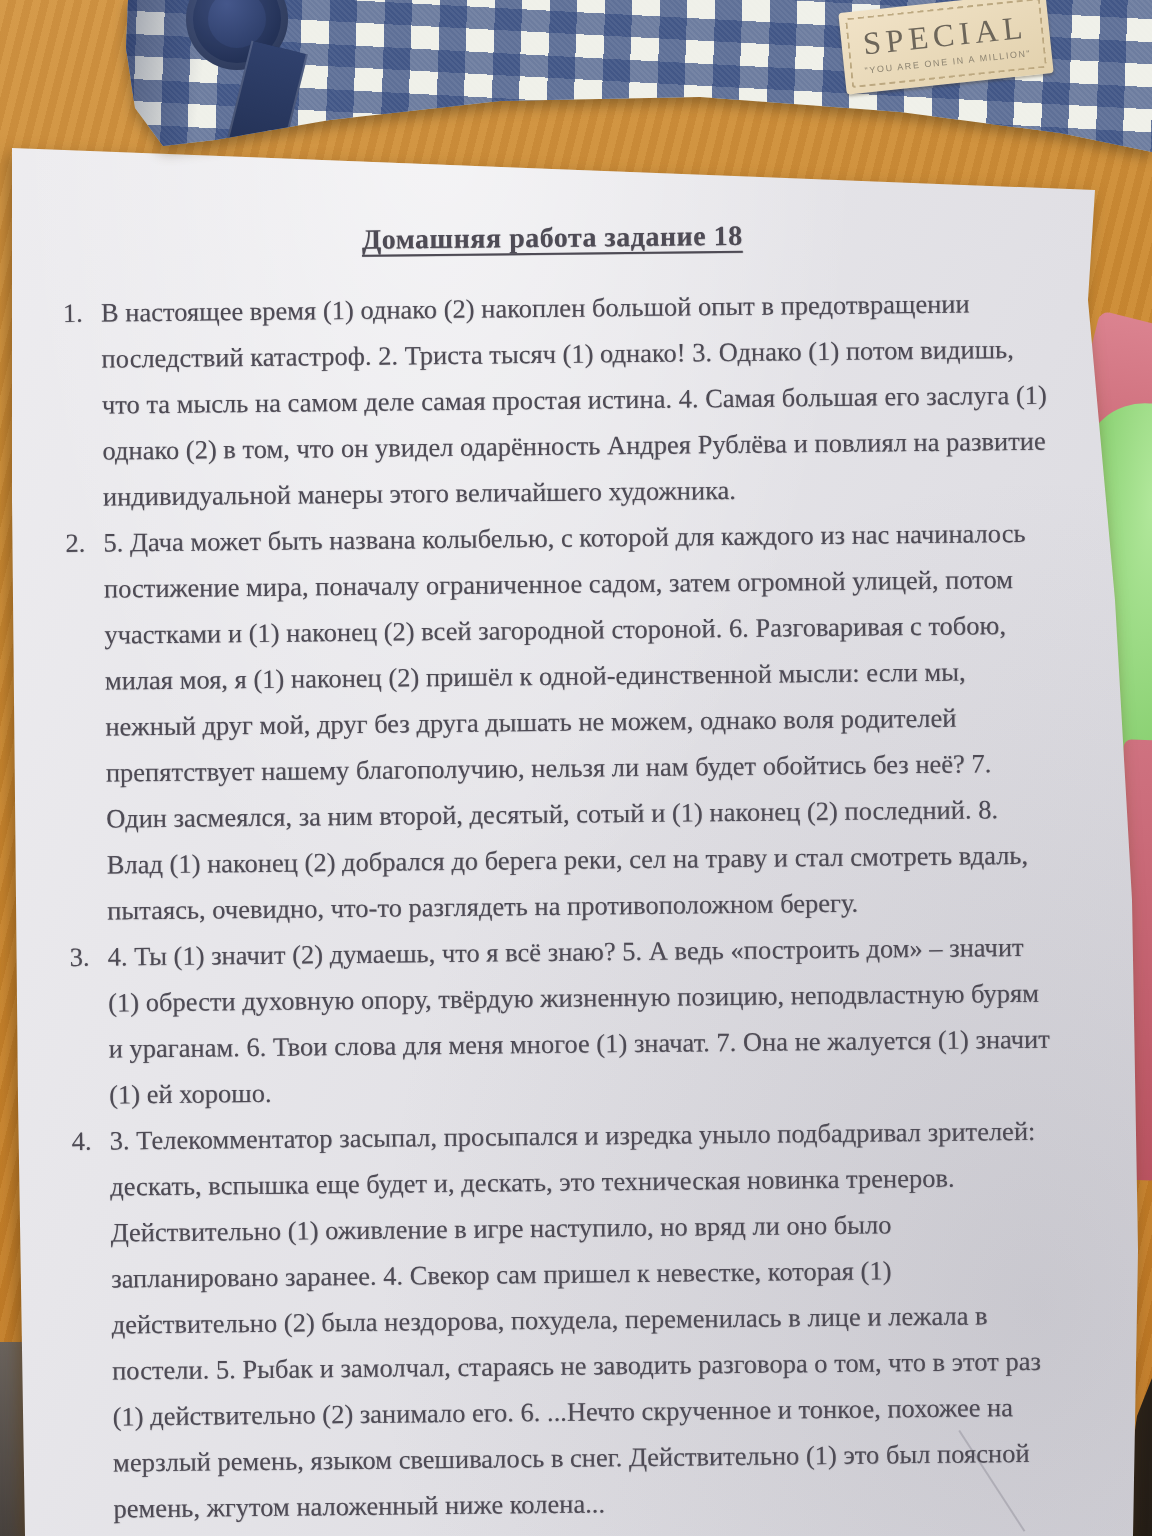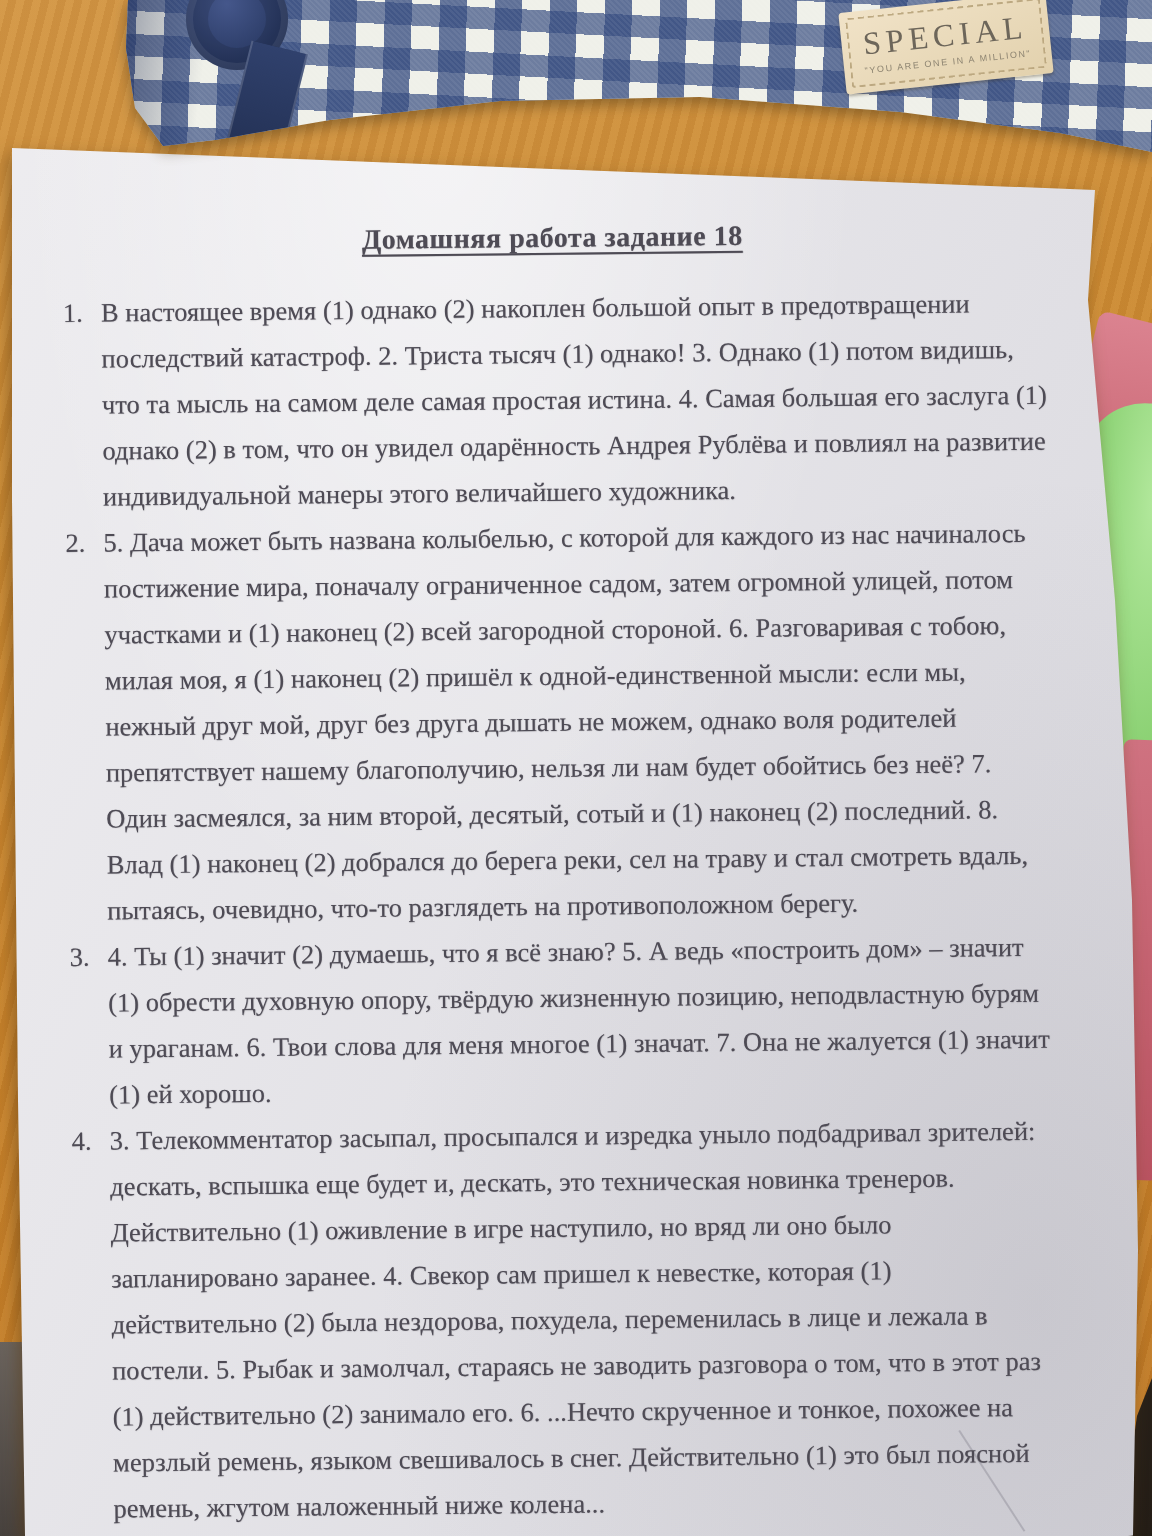--- a/index.html
+++ b/index.html
@@ -42,21 +42,20 @@
   }
   
   #paper-wrap{position:absolute;inset:0;filter:drop-shadow(-4px 6px 8px rgba(92,60,18,0.5));}
   #paper{
     position:absolute;inset:0;
     clip-path:polygon(12px 148px,1095px 190px,1088px 300px,1115px 600px,1132px 900px,1138px 1250px,1133px 1536px,25px 1536px,18px 1100px,12px 500px);
     background-image:
       radial-gradient(ellipse at 38% 6%, rgba(255,255,255,0.55), rgba(255,255,255,0) 42%),
       radial-gradient(ellipse at 90% 85%, rgba(120,118,130,0.18), rgba(120,118,130,0) 45%),
       linear-gradient(115deg,#eeedf0 0%,#e7e6ea 35%,#e0dfe4 65%,#d8d7dd 100%);
-    border-radius: 24px;
   }
   #paper-crease{
     position:absolute;left:960px;top:1430px;width:120px;height:2px;
     background:rgba(140,138,148,0.45);transform:rotate(57deg);transform-origin:0 0;
   }
   
   #doc-text{
     position:absolute;left:58px;top:220px;width:988px;
     transform:rotate(-0.6deg);transform-origin:0 0;
     color:#4e4b55;font-size:26.5px;line-height:46px;

